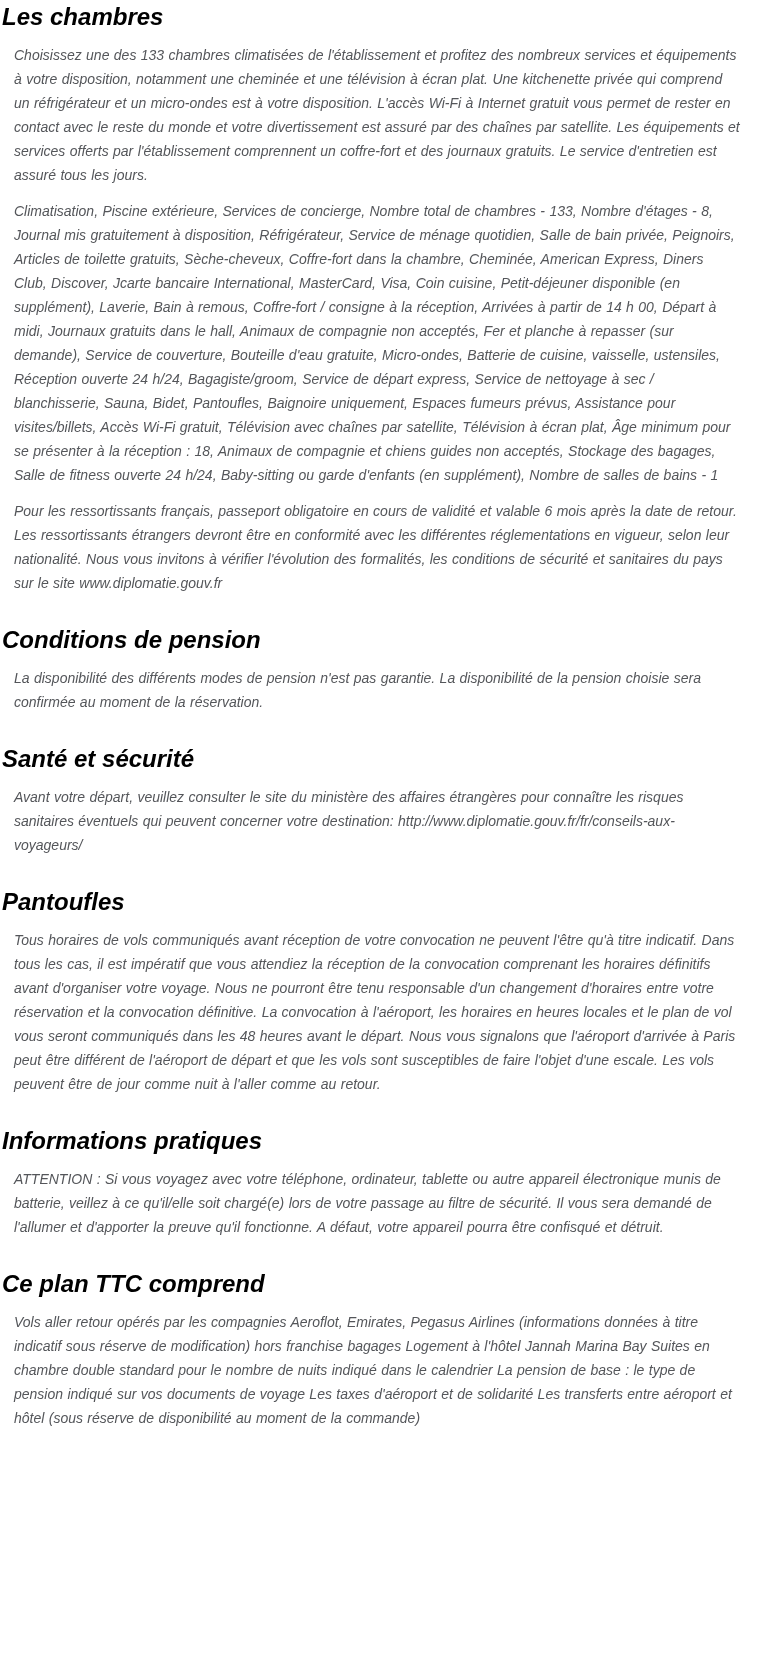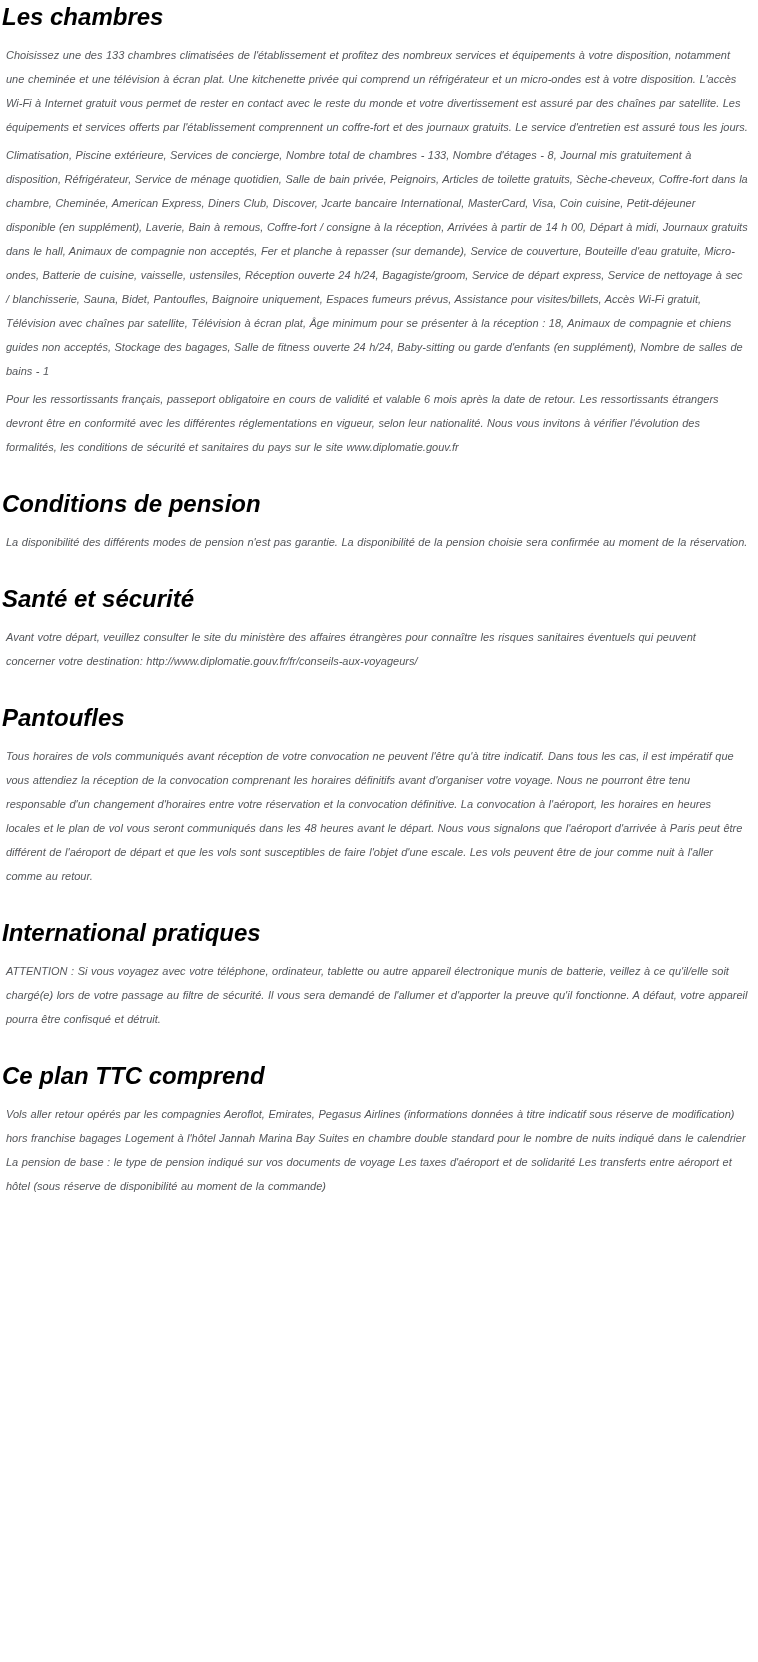--- a/index.html
+++ b/index.html
@@ -27,25 +27,25 @@
     font-weight: 700;
     font-style: italic;
     margin: 30px 0 12px 0;
     letter-spacing: 0;
   }
   .section:first-child .section-heading {
     margin-top: 0;
   }
   .section-body {
     color: #54565a;
-    font-size: 11px;
+    font-size: 14px;
     line-height: 24px;
     font-style: italic;
     font-weight: 400;
-    margin: 4px;
+    margin: 12px;
     text-align: left;
     word-spacing: 0.5px;
   }
 </style>
 </head>
 <body>
 
 <div class="page">
 
   <section class="section">
@@ -70,21 +70,21 @@
     <h2 class="section-heading">Santé et sécurité</h2>
     <p class="section-body">Avant votre départ, veuillez consulter le site du ministère des affaires étrangères pour connaître les risques sanitaires éventuels qui peuvent concerner votre destination: http://www.diplomatie.gouv.fr/fr/conseils-aux-voyageurs/</p>
   </section>
 
   <section class="section">
     <h2 class="section-heading">Pantoufles</h2>
     <p class="section-body">Tous horaires de vols communiqués avant réception de votre convocation ne peuvent l'être qu'à titre indicatif. Dans tous les cas, il est impératif que vous attendiez la réception de la convocation comprenant les horaires définitifs avant d'organiser votre voyage. Nous ne pourront être tenu responsable d'un changement d'horaires entre votre réservation et la convocation définitive. La convocation à l'aéroport, les horaires en heures locales et le plan de vol vous seront communiqués dans les 48 heures avant le départ. Nous vous signalons que l'aéroport d'arrivée à Paris peut être différent de l'aéroport de départ et que les vols sont susceptibles de faire l'objet d'une escale. Les vols peuvent être de jour comme nuit à l'aller comme au retour.</p>
   </section>
 
   <section class="section">
-    <h2 class="section-heading">International pratiques</h2>
+    <h2 class="section-heading">Informations pratiques</h2>
     <p class="section-body">ATTENTION : Si vous voyagez avec votre téléphone, ordinateur, tablette ou autre appareil électronique munis de batterie, veillez à ce qu'il/elle soit chargé(e) lors de votre passage au filtre de sécurité. Il vous sera demandé de l'allumer et d'apporter la preuve qu'il fonctionne. A défaut, votre appareil pourra être confisqué et détruit.</p>
   </section>
 
   <section class="section">
     <h2 class="section-heading">Ce plan TTC comprend</h2>
     <p class="section-body">Vols aller retour opérés par les compagnies Aeroflot, Emirates, Pegasus Airlines (informations données à titre indicatif sous réserve de modification) hors franchise bagages Logement à l'hôtel Jannah Marina Bay Suites en chambre double standard pour le nombre de nuits indiqué dans le calendrier La pension de base : le type de pension indiqué sur vos documents de voyage Les taxes d'aéroport et de solidarité Les transferts entre aéroport et hôtel (sous réserve de disponibilité au moment de la commande)</p>
   </section>
 
 </div>
 

